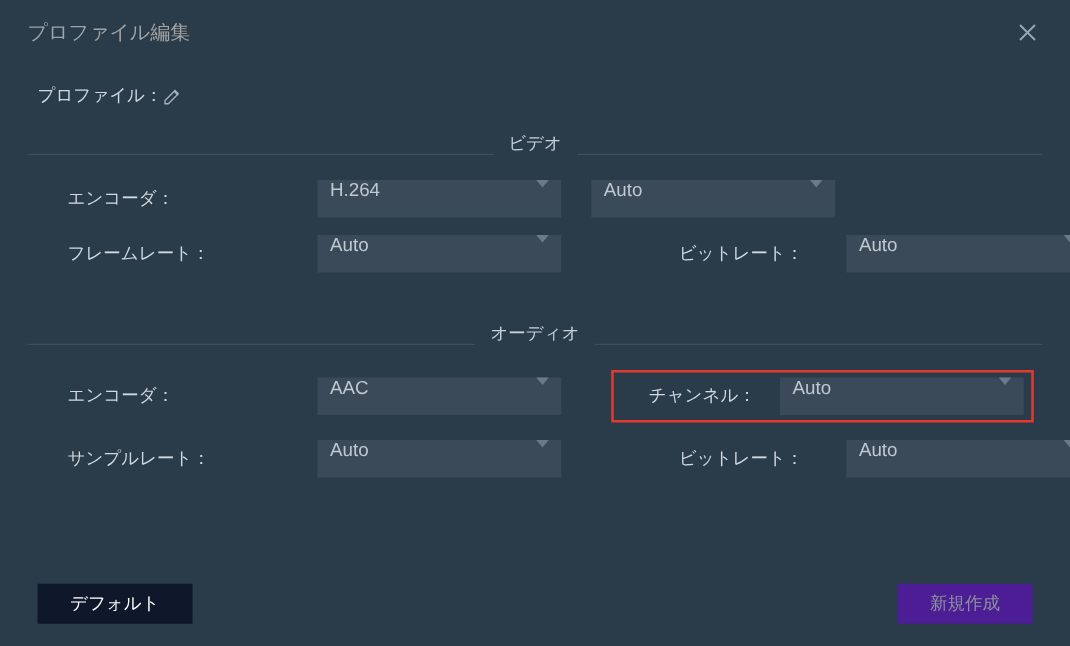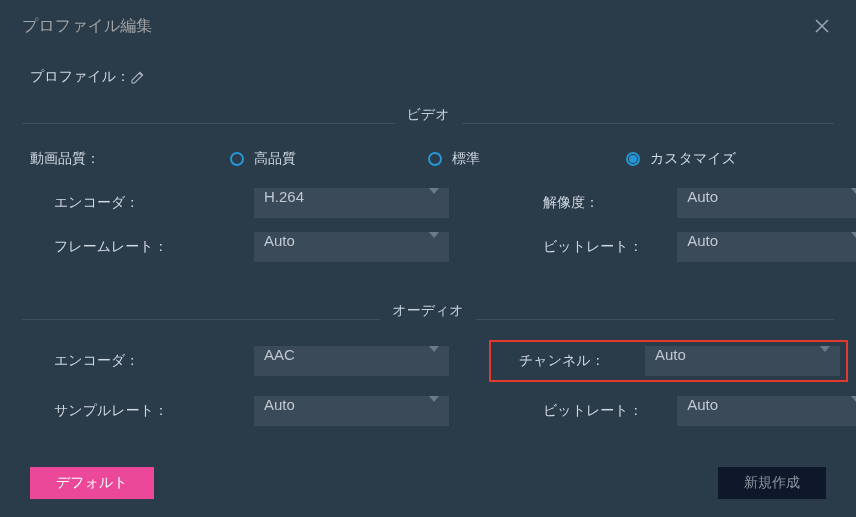--- a/index.html
+++ b/index.html
@@ -156,21 +156,21 @@
       border-top:6px solid #6a7a88;
     }
     .highlight-box {
       border: 2px solid #e33a2e;
       display: flex;
       align-items: center;
       padding: 4px 6px 4px 0;
       margin-left: 40px;
     }
     .highlight-box .col-label-hl {
-      width: 154px;
+      width: 133px;
       padding-left: 28px;
       color: #d0d8e0;
       font-size:14px;
     }
     .footer {
       position: absolute;
       bottom: 18px;
       left: 0; right: 0;
       padding: 0 30px 0 30px;
       display: flex;
@@ -184,25 +184,25 @@
     .btn {
       height: 32px;
       padding: 0 26px;
       display: flex;
       align-items: center;
       justify-content: center;
       cursor: pointer;
       font-size: 14px;
     }
     .btn-primary {
-      background: #ec4899;
+      background: #0f172a;
       color: #fff;
     }
     .btn-default-disabled {
-      background: #0f172a;
+      background: #4c1d95;
       color: #8a949e;
       cursor: default;
       justify-content: center;
     }
     .btn-default {
       background: #d9dfe4;
       color: #3a4a58;
     }
     .section-gap { height: 20px; }
   </style>
@@ -230,48 +230,30 @@
           </svg>
       </span>
     </div>
 
     <div class="section-divider">
       <span class="section-title">ビデオ</span>
     </div>
 
     <div class="form-area">
 
-      <div class="row">
-        <span class="label">動画品質：</span>
-        <div class="radio-group">
-          <div class="radio-item">
-            <span class="radio-circle"></span>
-            <span class="radio-label">高品質</span>
-          </div>
-          <div class="radio-item">
-            <span class="radio-circle"></span>
-            <span class="radio-label">標準</span>
-          </div>
-          <div class="radio-item">
-            <span class="radio-circle checked"></span>
-            <span class="radio-label">カスタマイズ</span>
-          </div>
-        </div>
-      </div>
 
       <div class="two-col">
         <div class="field-left">
           <span class="col-label">エンコーダ：</span>
           <div class="dropdown">
             <span>H.264</span>
             <span class="chev"></span>
           </div>
         </div>
         <div class="field-right">
-          <span class="col-label-right">解像度：</span>
           <div class="dropdown">
             <span>Auto</span>
             <span class="chev"></span>
           </div>
         </div>
       </div>
 
       <div class="two-col">
         <div class="field-left">
           <span class="col-label">フレームレート：</span>

